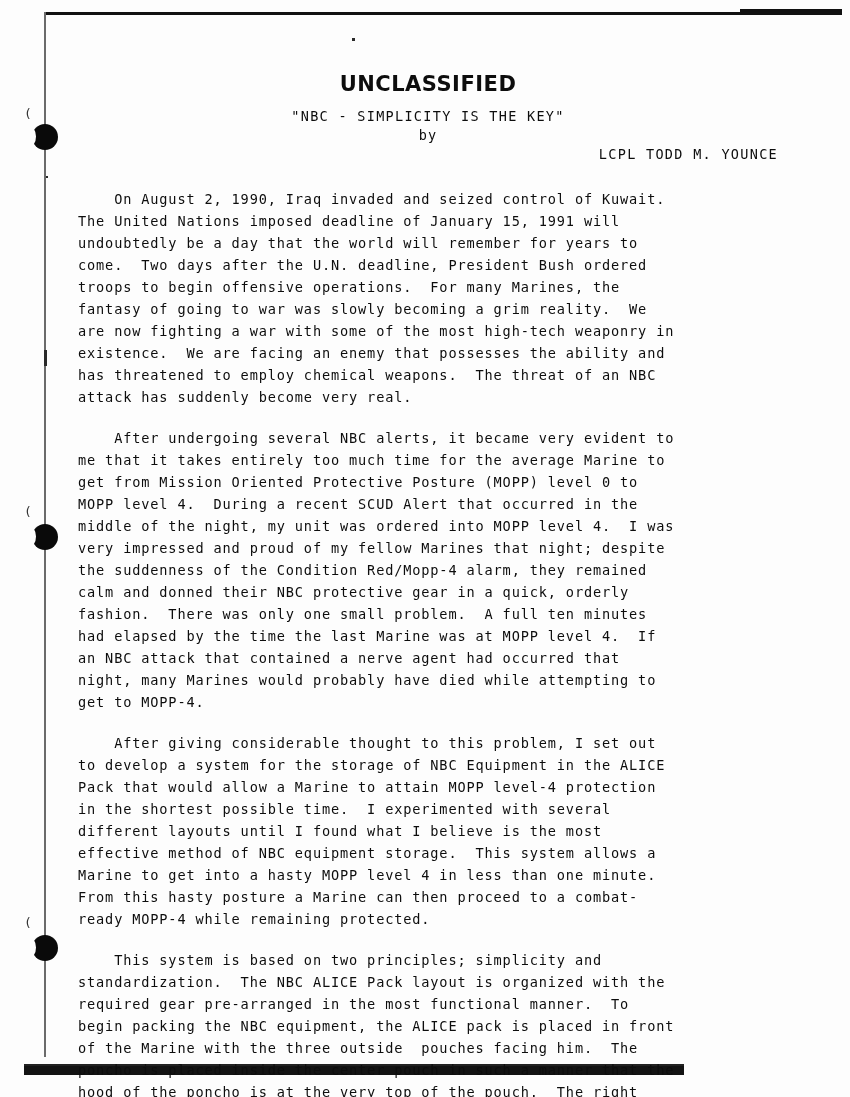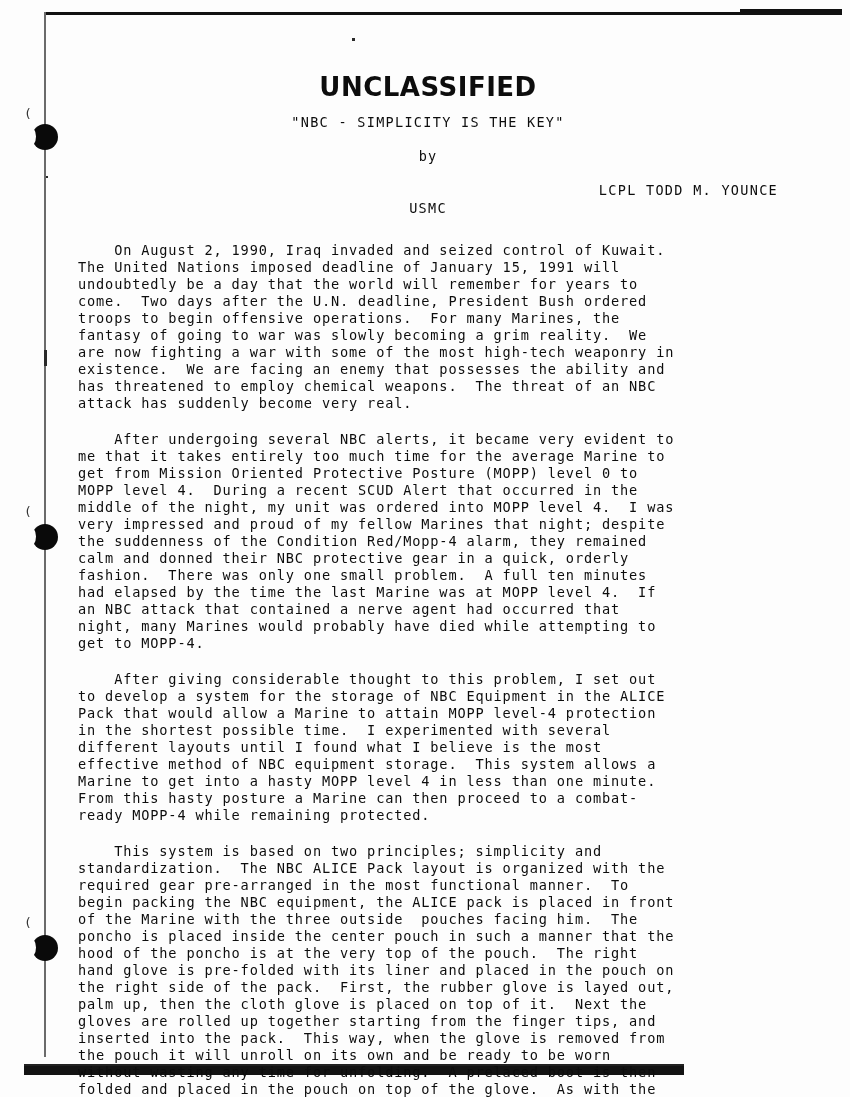--- a/index.html
+++ b/index.html
@@ -96,54 +96,54 @@
   .content {
     position: absolute;
     left: 78px;
     top: 60px;
     width: 700px;
   }
   .title {
     text-align: center;
     font-family: "DejaVu Sans", sans-serif;
     font-weight: bold;
-    font-size: 26px;
+    font-size: 21px;
     letter-spacing: 0.5px;
     margin: 12px 0 12px 0;
   }
   .subtitle {
     text-align: center;
     font-size: 13.5px;
     letter-spacing: 1.3px;
     margin: 2px 0;
   }
   .byline {
     text-align: center;
     font-size: 13.5px;
     letter-spacing: 1.1px;
-    margin: 18px 0;
+    margin: 3px 0;
   }
   .author {
     text-align: right;
     font-size: 13.5px;
     letter-spacing: 1.3px;
     margin: 2px 0;
   }
   .org {
     text-align: center;
     font-size: 13.5px;
     letter-spacing: 1.3px;
     margin: 2px 0 0 0;
   }
   .body-area {
     margin-top: 26px;
   }
   p.para {
     font-size: 13.6px;
-    line-height: 17px;
+    line-height: 22px;
     letter-spacing: 0.85px;
     margin: 0 0 19px 0;
     white-space: pre-wrap;
     text-align: left;
   }
   p.para:last-child { margin-bottom: 0; }
 </style>
 </head>
 <body>
 
@@ -166,21 +166,20 @@
   <div class="hole" style="top:524px;"></div>
 
   <div class="tick" style="top:915px;">(</div>
   <div class="hole" style="top:935px;"></div>
 
   <div class="content">
     <div class="title">UNCLASSIFIED</div>
     <div class="subtitle">"NBC - SIMPLICITY IS THE KEY"</div>
     <div class="byline">by</div>
     <div class="author">LCPL TODD M. YOUNCE</div>
-    <div class="org">USMC</div>
 
     <div class="body-area">
       <p class="para">    On August 2, 1990, Iraq invaded and seized control of Kuwait.
 The United Nations imposed deadline of January 15, 1991 will
 undoubtedly be a day that the world will remember for years to
 come.  Two days after the U.N. deadline, President Bush ordered
 troops to begin offensive operations.  For many Marines, the
 fantasy of going to war was slowly becoming a grim reality.  We
 are now fighting a war with some of the most high-tech weaponry in
 existence.  We are facing an enemy that possesses the ability and

